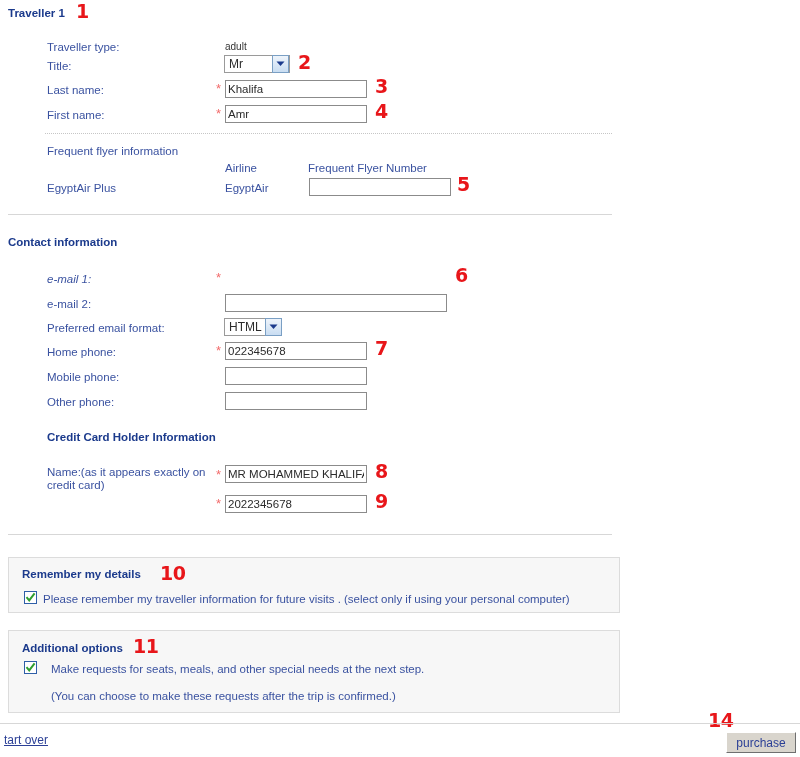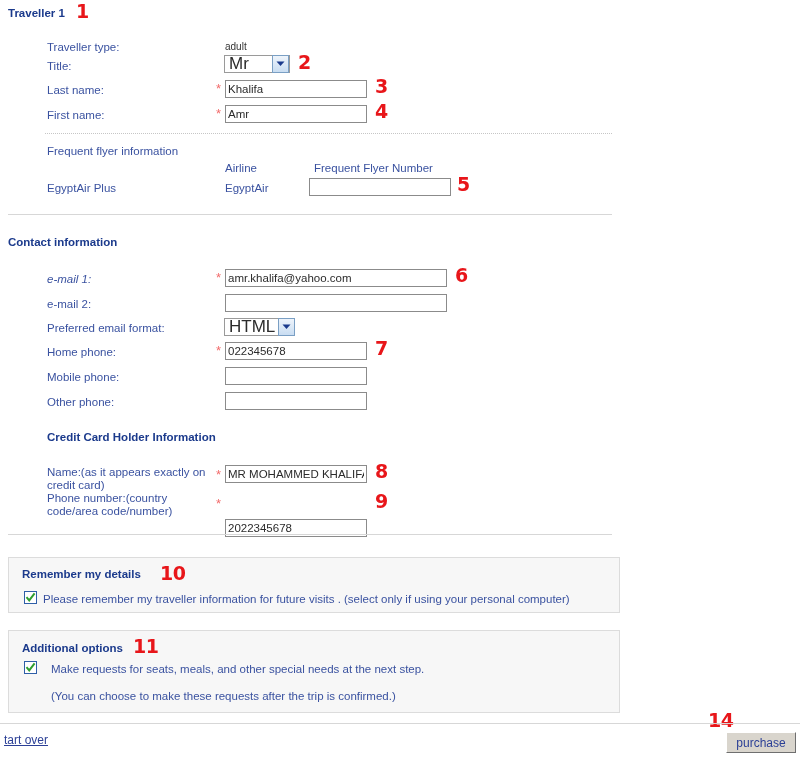--- a/index.html
+++ b/index.html
@@ -73,21 +73,21 @@
     box-sizing: border-box;
     height: 18px;
     border: 1px solid #9a9a9a;
     background: #ffffff;
     display: flex;
     align-items: center;
     justify-content: space-between;
   }
   .sel .sel-val {
     padding-left: 4px;
-    font-size: 17px;
+    font-size: 12px;
     color: #2b2b2b;
     white-space: nowrap;
   }
   .sel .sel-btn {
     width: 15px;
     height: 16px;
     margin: 0 0 0 3px;
     background: linear-gradient(#eef4fb, #c9ddf2);
     border: 1px solid #7a9fc4;
     display: flex;
@@ -191,34 +191,33 @@
   <div class="lbl abs" style="left:47px; top:109px;">First name:</div>
   <div class="req" style="left:216px; top:107px;">*</div>
   <input class="txt" style="left: 225px; top: 105px; width: 142px;" value="Amr">
   <div class="anno" style="left:375px; top:102px;">4</div>
 
   <div class="hr-dot" style="left:45px; top:133px; width:567px;"></div>
 
   <div class="lbl abs" style="left:47px; top:145px;">Frequent flyer information</div>
 
   <div class="lbl abs" style="left:225px; top:162px;">Airline</div>
-  <div class="lbl abs" style="left:308px; top:162px;margin-left:6px;">Frequent Flyer Number</div>
+  <div class="lbl abs" style="left:308px; top:162px;">Frequent Flyer Number</div>
 
   <div class="lbl abs" style="left:47px; top:182px;">EgyptAir Plus</div>
   <div class="lbl abs" style="left:225px; top:182px;">EgyptAir</div>
   <input class="txt" style="left: 309px; top: 178px; width: 142px;" value="">
   <div class="anno" style="left:457px; top:175px;">5</div>
 
   <div class="hr-solid" style="left:8px; top:214px; width:604px;"></div>
 
   <div class="sect-title abs" style="left:8px; top:236px;">Contact information</div>
 
   <div class="lbl abs" style="left:47px; top:273px;font-style:italic;">e-mail 1:</div>
   <div class="req" style="left:216px; top:271px;">*</div>
-  <input class="txt" style="left: 225px; top: 269px; width: 222px;" value="amr.khalifa@yahoo.com">
   <div class="anno" style="left:455px; top:266px;">6</div>
 
   <div class="lbl abs" style="left:47px; top:298px;">e-mail 2:</div>
   <input class="txt" style="left: 225px; top: 294px; width: 222px;" value="">
 
   <div class="lbl abs" style="left:47px; top:322px;">Preferred email format:</div>
   <div class="sel" style="left:224px; top:318px; width:55px;">
     <span class="sel-val">HTML</span>
     <span class="sel-btn">
       <svg width="9" height="6" viewBox="0 0 9 6">
@@ -241,26 +240,22 @@
   <div class="sub-title abs" style="left:47px; top:431px;">Credit Card Holder Information</div>
 
   <div class="abs" style="left:47px; top:466px; width:170px;">
     <div class="lbl">Name:(as it appears exactly on</div>
     <div class="lbl">credit card)</div>
   </div>
   <div class="req" style="left:216px; top:468px;">*</div>
   <input class="txt" style="left: 225px; top: 465px; width: 142px;" value="MR MOHAMMED KHALIFA">
   <div class="anno" style="left:375px; top:462px;">8</div>
 
-  <div class="abs" style="left:47px; top:492px; width:170px;">
-    <div class="lbl">Phone number:(country</div>
-    <div class="lbl">code/area code/number)</div>
-  </div>
   <div class="req" style="left:216px; top:497px;">*</div>
-  <input class="txt" style="left: 225px; top: 495px; width: 142px; margin-top: 24px;" value="2022345678">
+  <input class="txt" style="left: 225px; top: 495px; width: 142px;" value="2022345678">
   <div class="anno" style="left:375px; top:492px;">9</div>
 
   <div class="hr-solid" style="left:8px; top:534px; width:604px;"></div>
 
   <div class="panel" style="left:8px; top:557px; width:612px; height:56px;">
   </div>
   <div class="sect-title abs" style="left:22px; top:568px;">Remember my details</div>
   <div class="anno" style="left:160px; top:564px;">10</div>
   <div class="cb" style="left:24px; top:591px;">
     <svg width="11" height="11" viewBox="0 0 11 11">

